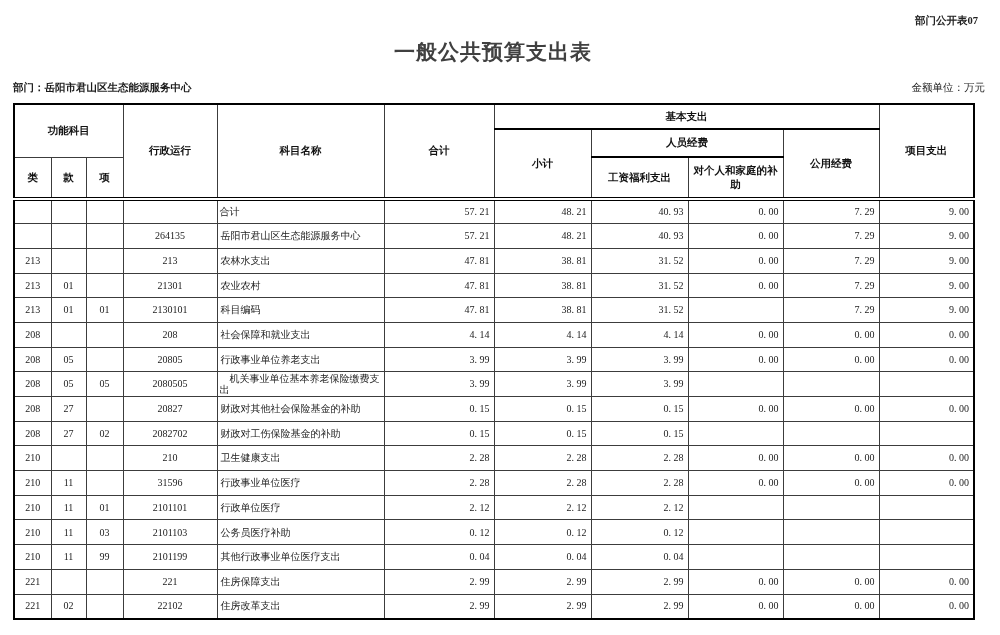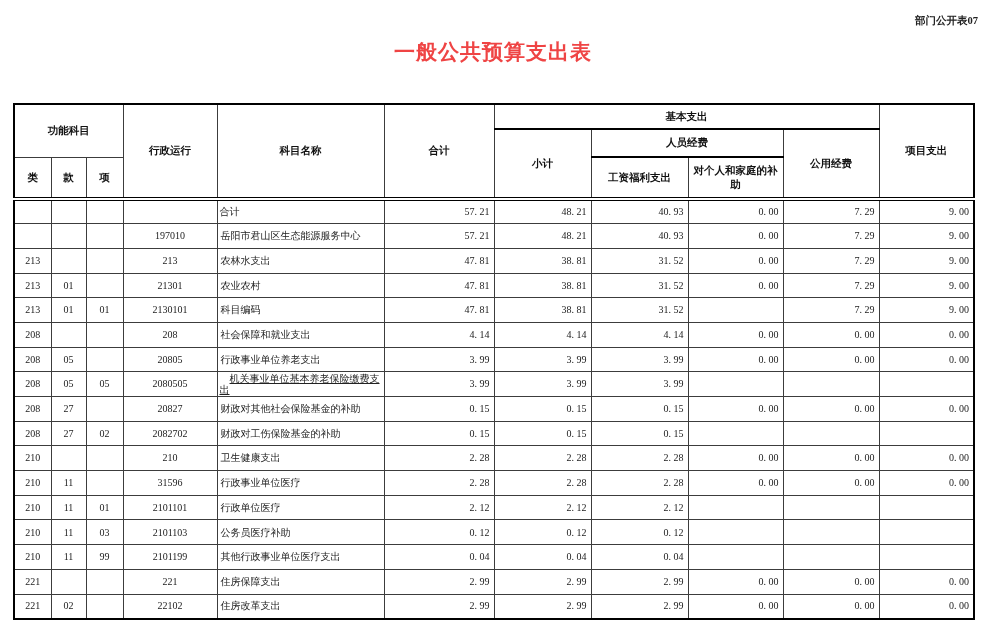--- a/index.html
+++ b/index.html
@@ -2,21 +2,21 @@
 <html><head>
 <meta charset="utf-8">
 <style>
   html,body{margin:0;padding:0;background:#ffffff;width:1000px;height:635px;overflow:hidden;}
   body{font-family:"Liberation Serif","DejaVu Serif",serif;color:#1c1c1c;
        -webkit-font-smoothing:antialiased;}
   .page{position:relative;width:1000px;height:635px;background:#fff;}
 
   .corner-note{position:absolute;top:14px;right:22px;font-size:10.5px;color:#222;font-weight:bold;}
   .doc-title{position:absolute;top:38px;left:13px;width:960px;text-align:center;
-             font-size:21px;font-weight:bold;letter-spacing:1px;color:#ef4444;}
+             font-size:21px;font-weight:bold;letter-spacing:1px;color:#404040;}
   .meta-row{position:absolute;top:81px;left:13px;width:972px;display:flex;
             justify-content:space-between;align-items:flex-end;}
   .dept{font-weight:bold;font-size:10.5px;}
   .unit{font-size:10.5px;}
 
   table.budget{position:absolute;top:103px;left:13px;width:960px;
                border-collapse:collapse;table-layout:fixed;
                border:2px solid #000;}
   th,td{border:1px solid #3c3c3c;padding:0 3px;overflow:hidden;
         vertical-align:middle;box-sizing:border-box;}
@@ -26,32 +26,36 @@
   thead tr.hr-b{height:28px;}
   thead tr.hr-c{height:42px;}
   th.thick-bottom{border-bottom:2px solid #000;}
   tbody tr{height:24.7px;}
   tbody tr:first-child td{border-top:4px double #000;}
   tbody td{font-size:10px;color:#222;line-height:1.15;}
   td.code{text-align:center;}
   td.name{}
   td.name.left{text-align:left;padding-left:2px;}
   td.name.wrap{text-align:left;padding-left:2px;text-indent:10px;
-               white-space:normal;word-break:break-all;text-decoration:underline;}
+               white-space:normal;word-break:break-all;}
   td.num{text-align:right;padding-right:4px;}
 </style>
 </head>
 <body>
 
 <div class="page">
 
   <div class="corner-note">部门公开表07</div>
 
   <div class="doc-title">一般公共预算支出表</div>
 
+  <div class="meta-row">
+    <span class="dept">部门：岳阳市君山区生态能源服务中心</span>
+    <span class="unit">金额单位：万元</span>
+  </div>
 
   <table class="budget">
     <colgroup>
       <col style="width:37px">
         <col style="width:35px">
         <col style="width:37px">
       <col style="width:94px">
         <col style="width:167px">
         <col style="width:110px">
       <col style="width:97px">
@@ -93,21 +97,21 @@
           <td class="num">48. 21</td>
           <td class="num">40. 93</td>
           <td class="num">0. 00</td>
           <td class="num">7. 29</td>
           <td class="num">9. 00</td>
         </tr>
         <tr>
           <td class="code"></td>
           <td class="code"></td>
           <td class="code"></td>
-          <td class="code">197010</td>
+          <td class="code">264135</td>
           <td class="name ">岳阳市君山区生态能源服务中心</td>
           <td class="num">57. 21</td>
           <td class="num">48. 21</td>
           <td class="num">40. 93</td>
           <td class="num">0. 00</td>
           <td class="num">7. 29</td>
           <td class="num">9. 00</td>
         </tr>
         <tr>
           <td class="code">213</td>

